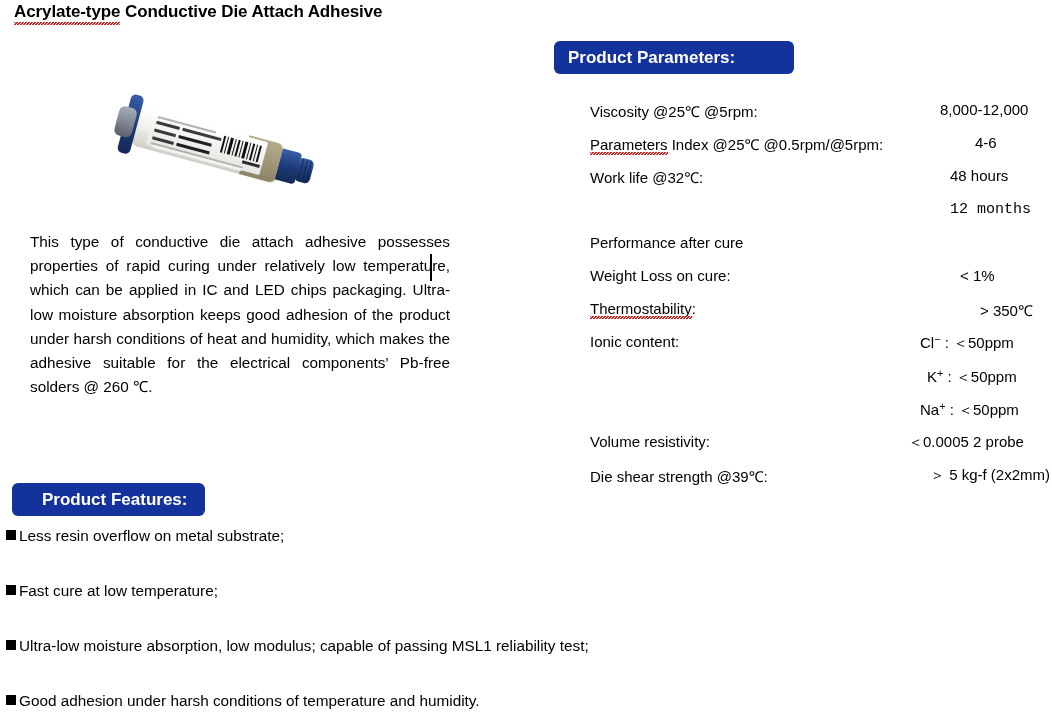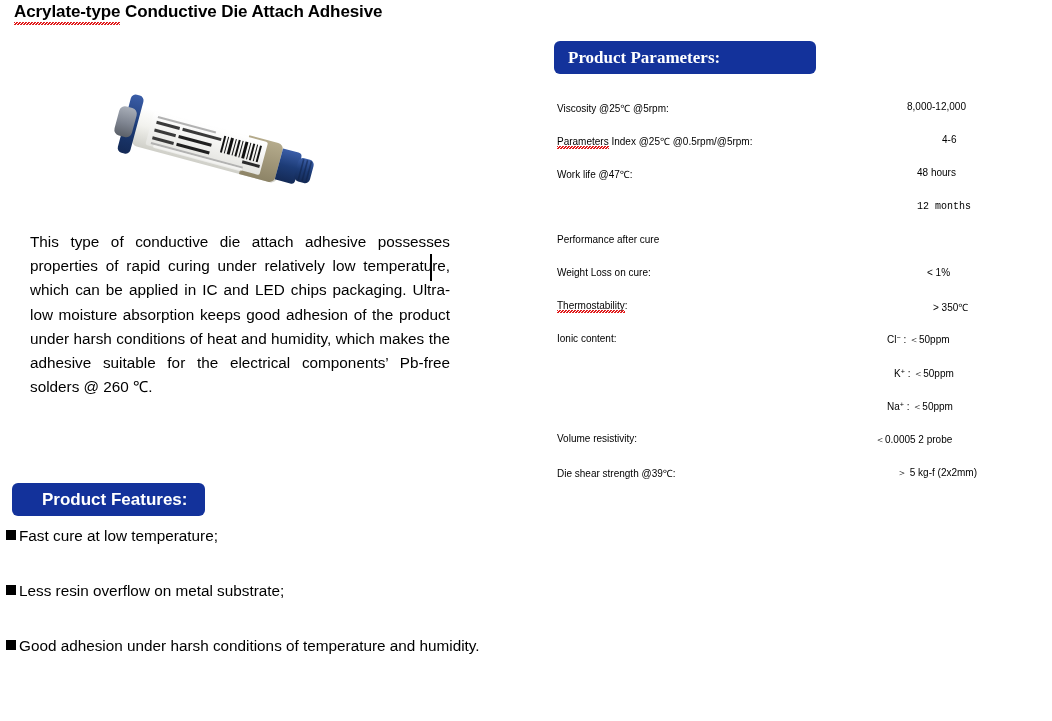--- a/index.html
+++ b/index.html
@@ -91,24 +91,23 @@
   #features-banner {
     left: 12px;
     top: 483px;
     width: 193px;
     height: 33px;
     padding-left: 30px;
   }
   #parameters-banner {
     left: 554px;
     top: 41px;
-    width: 262px;
+    width: 240px;
     height: 33px;
     padding-left: 14px;
-    font-family: Liberation Serif, serif;
   }
 
   
   #features-list {
     position: absolute;
     left: 6px;
     top: 526px;
     width: 740px;
   }
   .feature-item {
@@ -129,22 +128,23 @@
   
   #parameters {
     position: absolute;
     left: 557px;
     top: 101px;
     width: 470px;
   }
   .param-row {
     position: relative;
     height: 33.2px;
-    font-size: 10px;
+    font-size: 15px;
     white-space: nowrap;
+    margin-left: 33px;
   }
   .param-label {
     position: absolute;
     left: 0;
     top: 0;
   }
   .param-label .misspelled {
     position: relative;
     display: inline-block;
   }
@@ -263,60 +263,63 @@
 
 <div id="description">This type of conductive die attach adhesive possesses properties of rapid curing under relatively low temperature, which can be applied in IC and LED chips packaging. Ultra-low moisture absorption keeps good adhesion of the product under harsh conditions of heat and humidity, which makes the adhesive suitable for the electrical components’ Pb-free solders @ 260 ℃.</div>
 <div id="text-caret"></div>
 
 <div id="features-banner" class="banner">
   <span>Product Features:</span>
 </div>
 
 <div id="features-list">
   <div class="feature-item">
+    <span class="bullet"></span><span>Less resin overflow on metal substrate;</span>
+  </div>
+  <div class="feature-item">
     <span class="bullet"></span><span>Fast cure at low temperature;</span>
   </div>
   <div class="feature-item">
-    <span class="bullet"></span><span>Less resin overflow on metal substrate;</span>
+    <span class="bullet"></span><span>Ultra-low moisture absorption, low modulus; capable of passing MSL1 reliability test;</span>
   </div>
   <div class="feature-item">
     <span class="bullet"></span><span>Good adhesion under harsh conditions of temperature and humidity.</span>
   </div>
 </div>
 
 <div id="parameters-banner" class="banner">
   <span>Product Parameters:</span>
 </div>
 
 <div id="parameters">
     <div class="param-row">
       <div class="param-label">Viscosity @25℃  @5rpm:</div>
       <div class="param-value" style="left: 350px;">8,000-12,000</div>
     </div>
     <div class="param-row">
       <div class="param-label"><span class="misspelled">Parameters</span><span> Index @25℃  @0.5rpm/@5rpm:</span></div>
       <div class="param-value" style="left: 385px;">4-6</div>
     </div>
     <div class="param-row">
-      <div class="param-label">Work life @47℃:</div>
+      <div class="param-label">Work life @32℃:</div>
       <div class="param-value" style="left: 360px;">48 hours</div>
     </div>
     <div class="param-row">
       <div class="param-value" style="left: 360px; font-family: Liberation Mono, monospace;">12 months</div>
     </div>
     <div class="param-row">
       <div class="param-label">Performance after cure</div>
     </div>
     <div class="param-row">
       <div class="param-label">Weight Loss on cure:</div>
       <div class="param-value" style="left: 370px;">&lt; 1%</div>
     </div>
     <div class="param-row">
       <div class="param-label"><span class="misspelled">Thermostability</span><span>:</span></div>
-      <div class="param-value" style="left: 376px;">&gt; 350℃</div>
+      <div class="param-value" style="left: 390px;">&gt; 350℃</div>
     </div>
     <div class="param-row">
       <div class="param-label">Ionic content:</div>
       <div class="param-value" style="left: 330px;">Cl<sup>−</sup> : ＜50ppm</div>
     </div>
     <div class="param-row">
       <div class="param-label"></div>
       <div class="param-value" style="left: 337px;">K<sup>+</sup> : ＜50ppm</div>
     </div>
     <div class="param-row">

